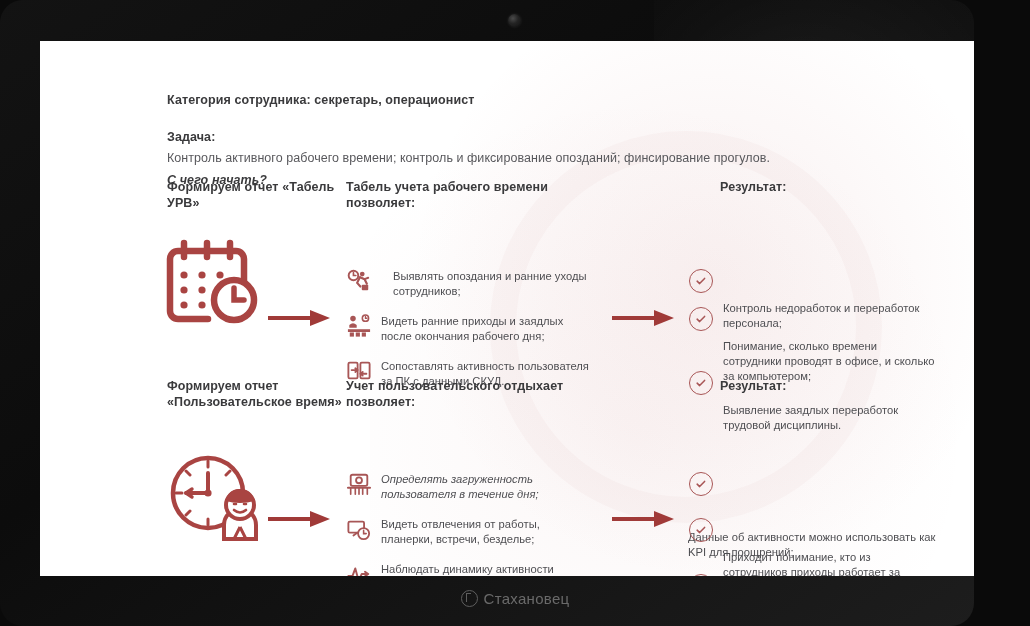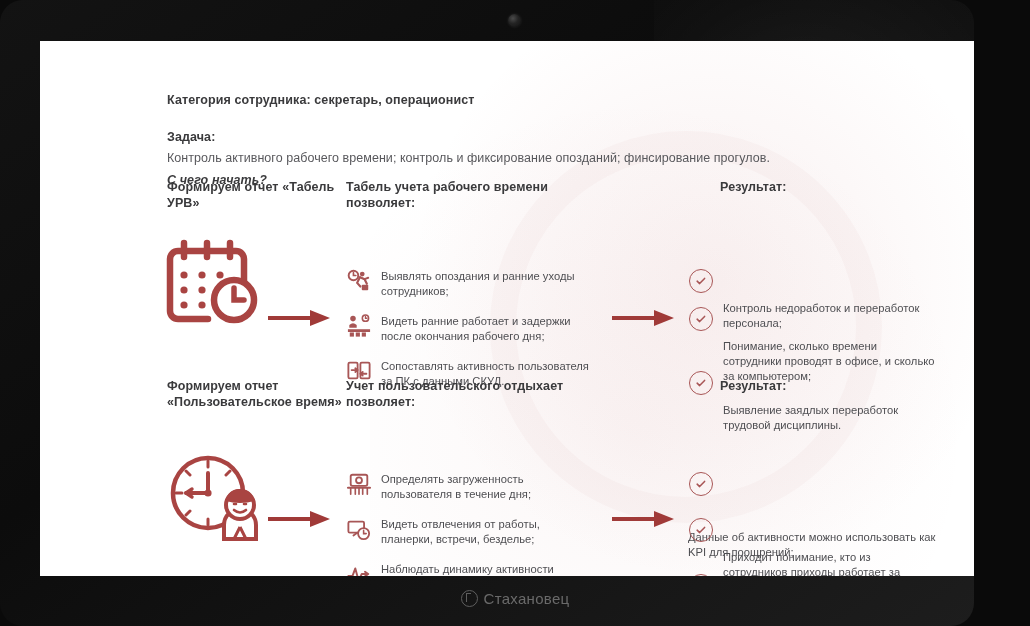--- a/index.html
+++ b/index.html
@@ -161,21 +161,21 @@
                 <circle cx="40" cy="55" r="3.6"></circle>
               <circle cx="22" cy="70" r="3.6"></circle>
                 <circle cx="40" cy="70" r="3.6"></circle>
             </g>
             <circle cx="72" cy="65" r="20" fill="#fff" stroke="#a94442" stroke-width="6.5"></circle>
             <path d="M72 53 V65 H82" fill="none" stroke="#a94442" stroke-width="5.5" stroke-linecap="round"></path>
           </svg>
         </div>
 
         <div class="bullets mid">
-          <div class="bullet" style="top:88px;">
+          <div class="bullet" style="top:88px;gap:12px;">
             <span class="bicon">
               <svg viewBox="0 0 26 26" width="24" height="24">
                 <circle cx="7" cy="7" r="5.2" fill="none" stroke="#a85656" stroke-width="2.1"></circle>
                 <path d="M7 4 V7 H9.6" stroke="#a85656" stroke-width="1.8" fill="none" stroke-linecap="round"></path>
                 <circle cx="16.5" cy="5.5" r="2.6" fill="#a85656"></circle>
                 <path d="M14 9 L19 11 L21.5 16" stroke="#a85656" stroke-width="2.3" fill="none" stroke-linecap="round"></path>
                 <path d="M14 9 L11 15 L14.5 19" stroke="#a85656" stroke-width="2.3" fill="none" stroke-linecap="round"></path>
                 <path d="M19 11 L23 9.5" stroke="#a85656" stroke-width="2.1" fill="none" stroke-linecap="round"></path>
                 <rect x="16" y="17" width="7" height="6" rx="1" fill="#a85656"></rect>
               </svg>
@@ -189,21 +189,21 @@
                 <circle cx="6.5" cy="5" r="3" fill="#a85656"></circle>
                 <path d="M2.5 12 Q6.5 8 10.5 12 L10.5 15 L2.5 15 Z" fill="#a85656"></path>
                 <circle cx="20" cy="4.5" r="3.4" fill="none" stroke="#a85656" stroke-width="1.7"></circle>
                 <path d="M20 2.6 V4.6 H21.6" stroke="#a85656" stroke-width="1.4" fill="none" stroke-linecap="round"></path>
                 <rect x="1" y="16.5" width="24" height="3" fill="#a85656"></rect>
                 <rect x="3" y="20" width="4.5" height="4.5" fill="#a85656"></rect>
                 <rect x="9.5" y="20" width="4.5" height="4.5" fill="#a85656"></rect>
                 <rect x="16" y="20" width="4.5" height="4.5" fill="#a85656"></rect>
               </svg>
             </span>
-            <span class="btext">Видеть ранние работает и задержки после окончания рабочего дня;</span>
+            <span class="btext">Видеть ранние приходы и заядлых после окончания рабочего дня;</span>
           </div>
 
           <div class="bullet" style="top:178px;">
             <span class="bicon">
               <svg viewBox="0 0 26 26" width="24" height="24">
                 <rect x="1.5" y="4" width="10" height="17" rx="1.4" fill="none" stroke="#a85656" stroke-width="2"></rect>
                 <rect x="14.5" y="4" width="10" height="17" rx="1.4" fill="none" stroke="#a85656" stroke-width="2"></rect>
                 <path d="M5 12 H11 M9 10 L11.5 12 L9 14" stroke="#a85656" stroke-width="2" fill="none" stroke-linecap="round" stroke-linejoin="round"></path>
                 <path d="M21 16 H15 M17 14 L14.5 16 L17 18" stroke="#a85656" stroke-width="2" fill="none" stroke-linecap="round" stroke-linejoin="round"></path>
               </svg>
@@ -266,21 +266,21 @@
             <circle cx="78" cy="54" r="14" fill="#fff" stroke="#a94442" stroke-width="4"></circle>
             <path d="M64 50 q2 -12 14 -12 q12 0 14 12 q-6 2 -14 2 q-8 0 -14 -2 Z" fill="#a94442"></path>
             <g stroke="#a94442" stroke-width="2.6" stroke-linecap="round" fill="none">
               <path d="M72 53 h2 M82 53 h2"></path>
               <path d="M72 59 q6 5 12 0"></path>
             </g>
           </svg>
         </div>
 
         <div class="bullets mid">
-          <div class="bullet" style="top:92px;">
+          <div class="bullet" style="top:92px;font-style:italic;">
             <span class="bicon">
               <svg viewBox="0 0 26 26" width="24" height="24">
                 <rect x="4" y="3" width="18" height="12" rx="2" fill="none" stroke="#a85656" stroke-width="2"></rect>
                 <circle cx="13" cy="9" r="3.2" fill="none" stroke="#a85656" stroke-width="2"></circle>
                 <path d="M1 17 H25" stroke="#a85656" stroke-width="2.2" stroke-linecap="round"></path>
                 <path d="M4 18 V24 M9 18 V24 M13 18 V24 M17 18 V24 M22 18 V24" stroke="#a85656" stroke-width="1.8" stroke-linecap="round"></path>
               </svg>
             </span>
             <span class="btext">Определять загруженность пользователя в течение дня;</span>
           </div>

